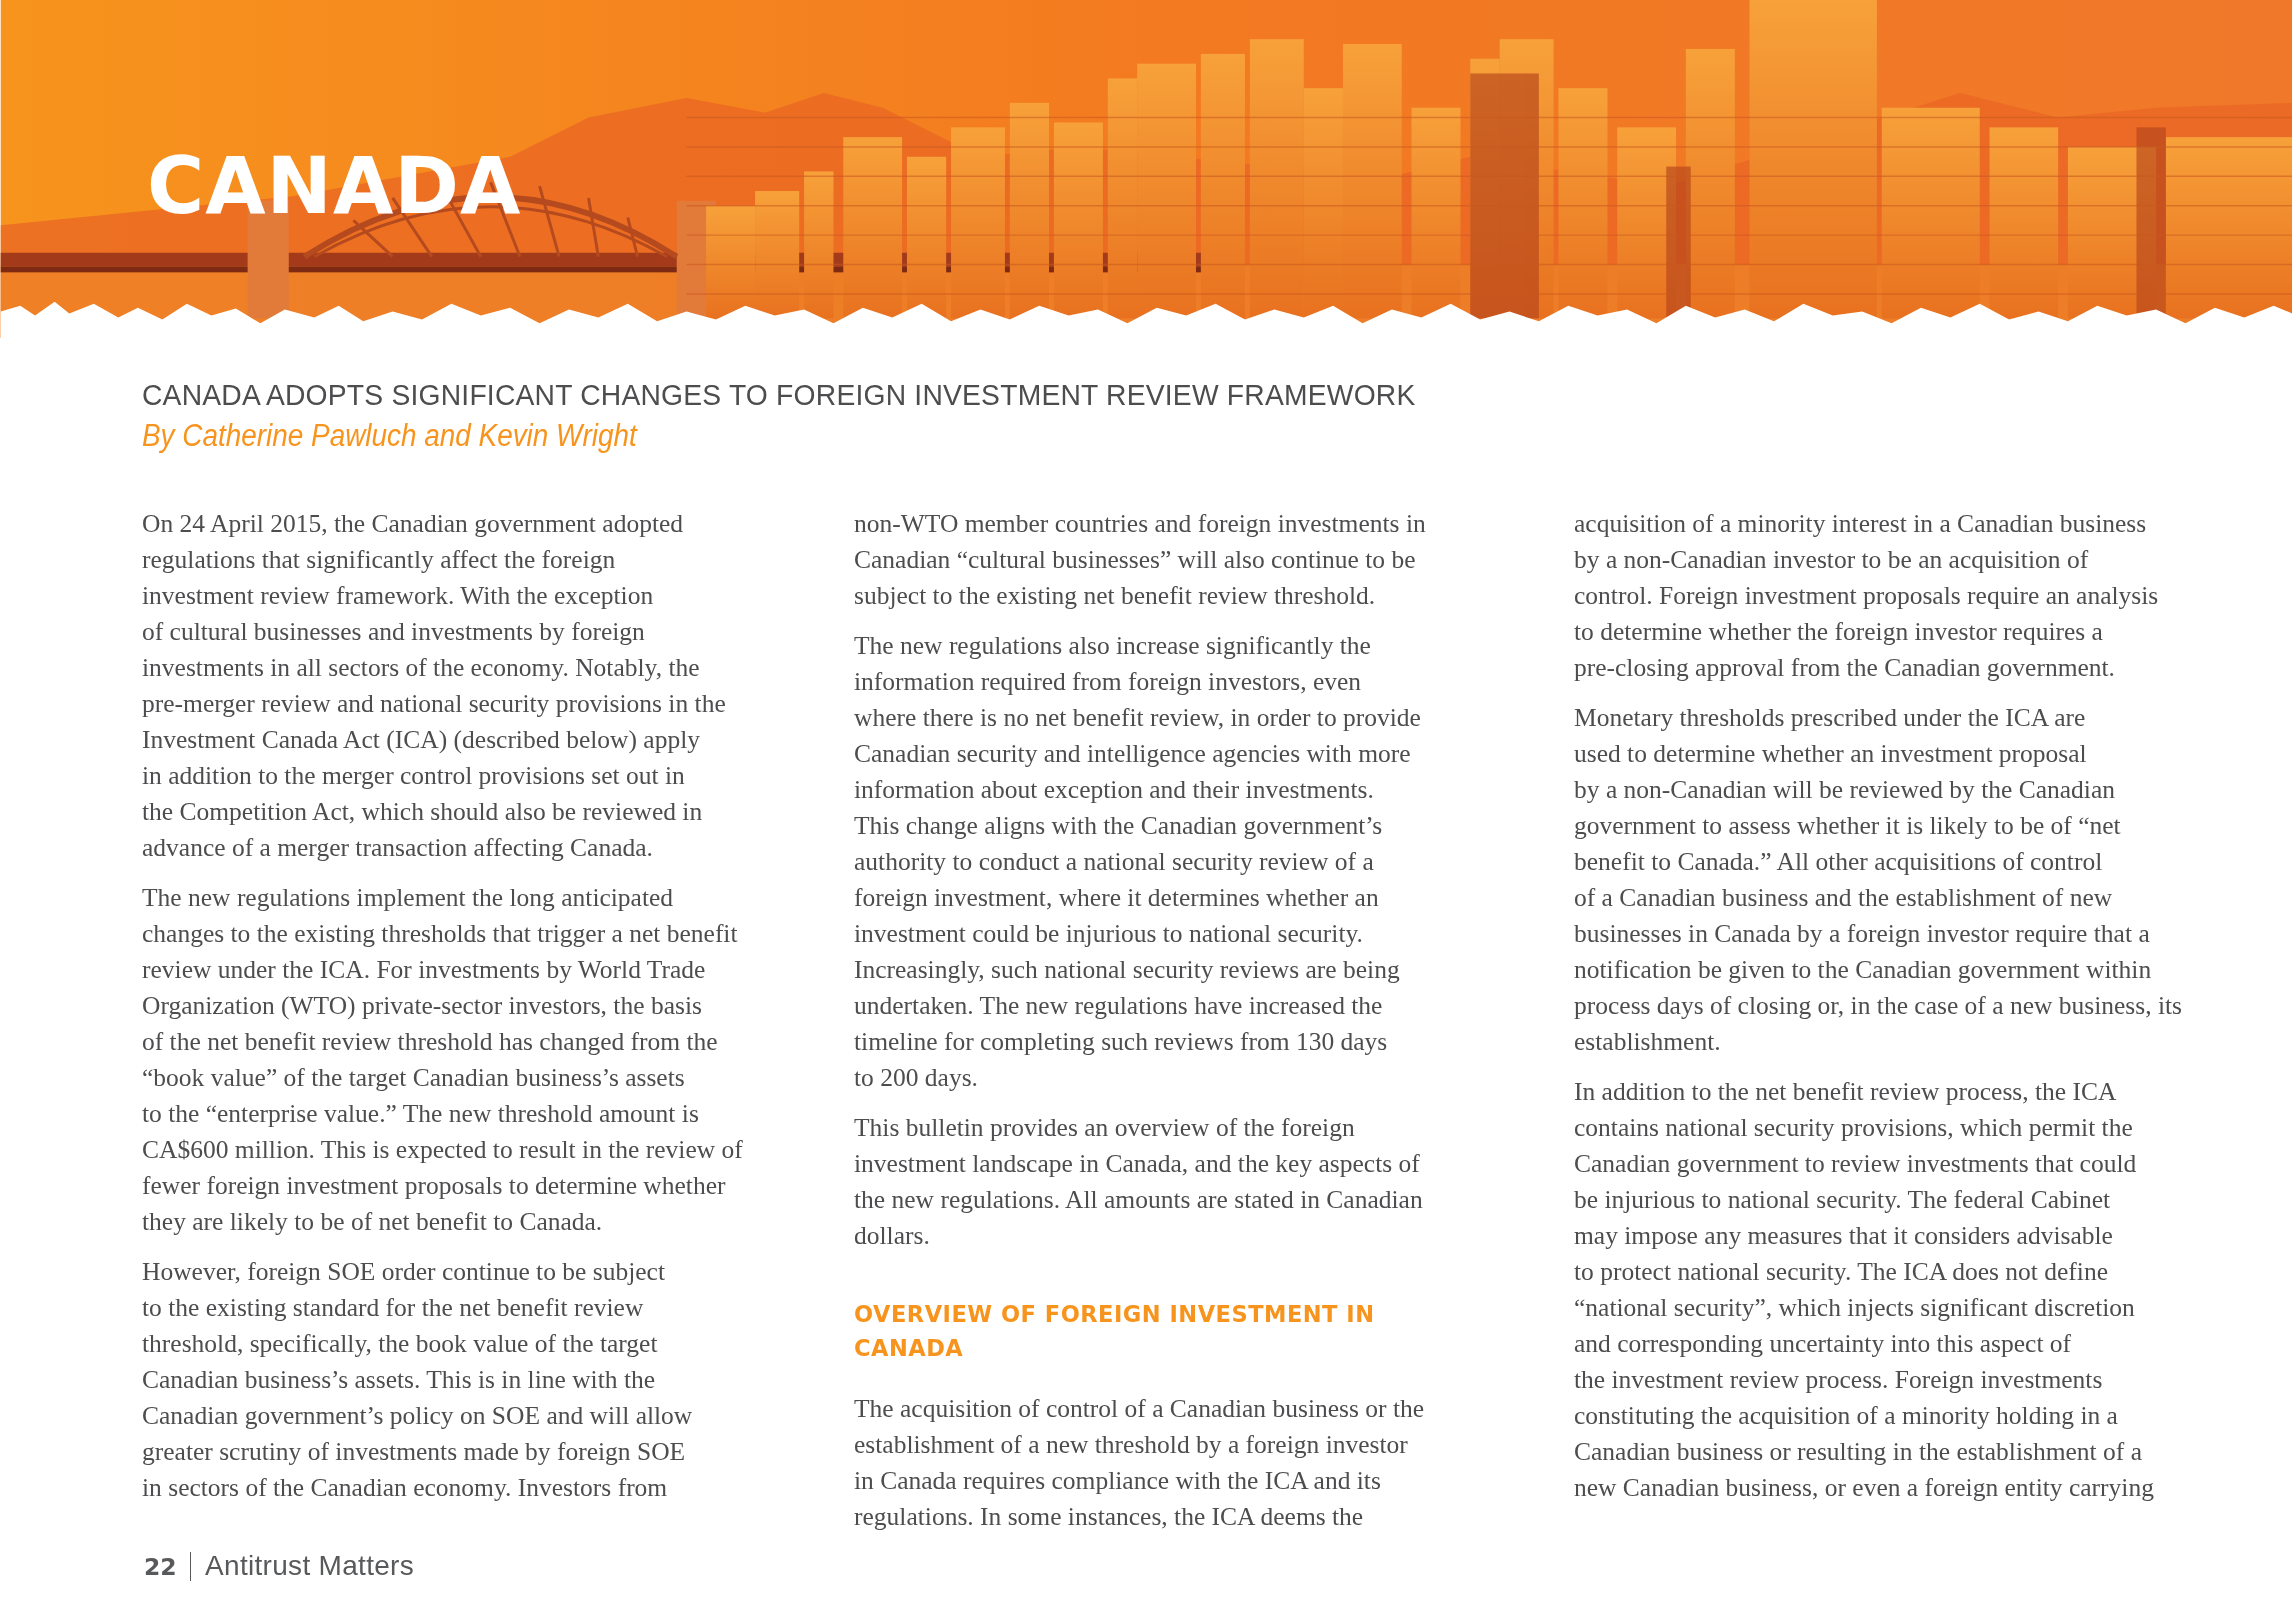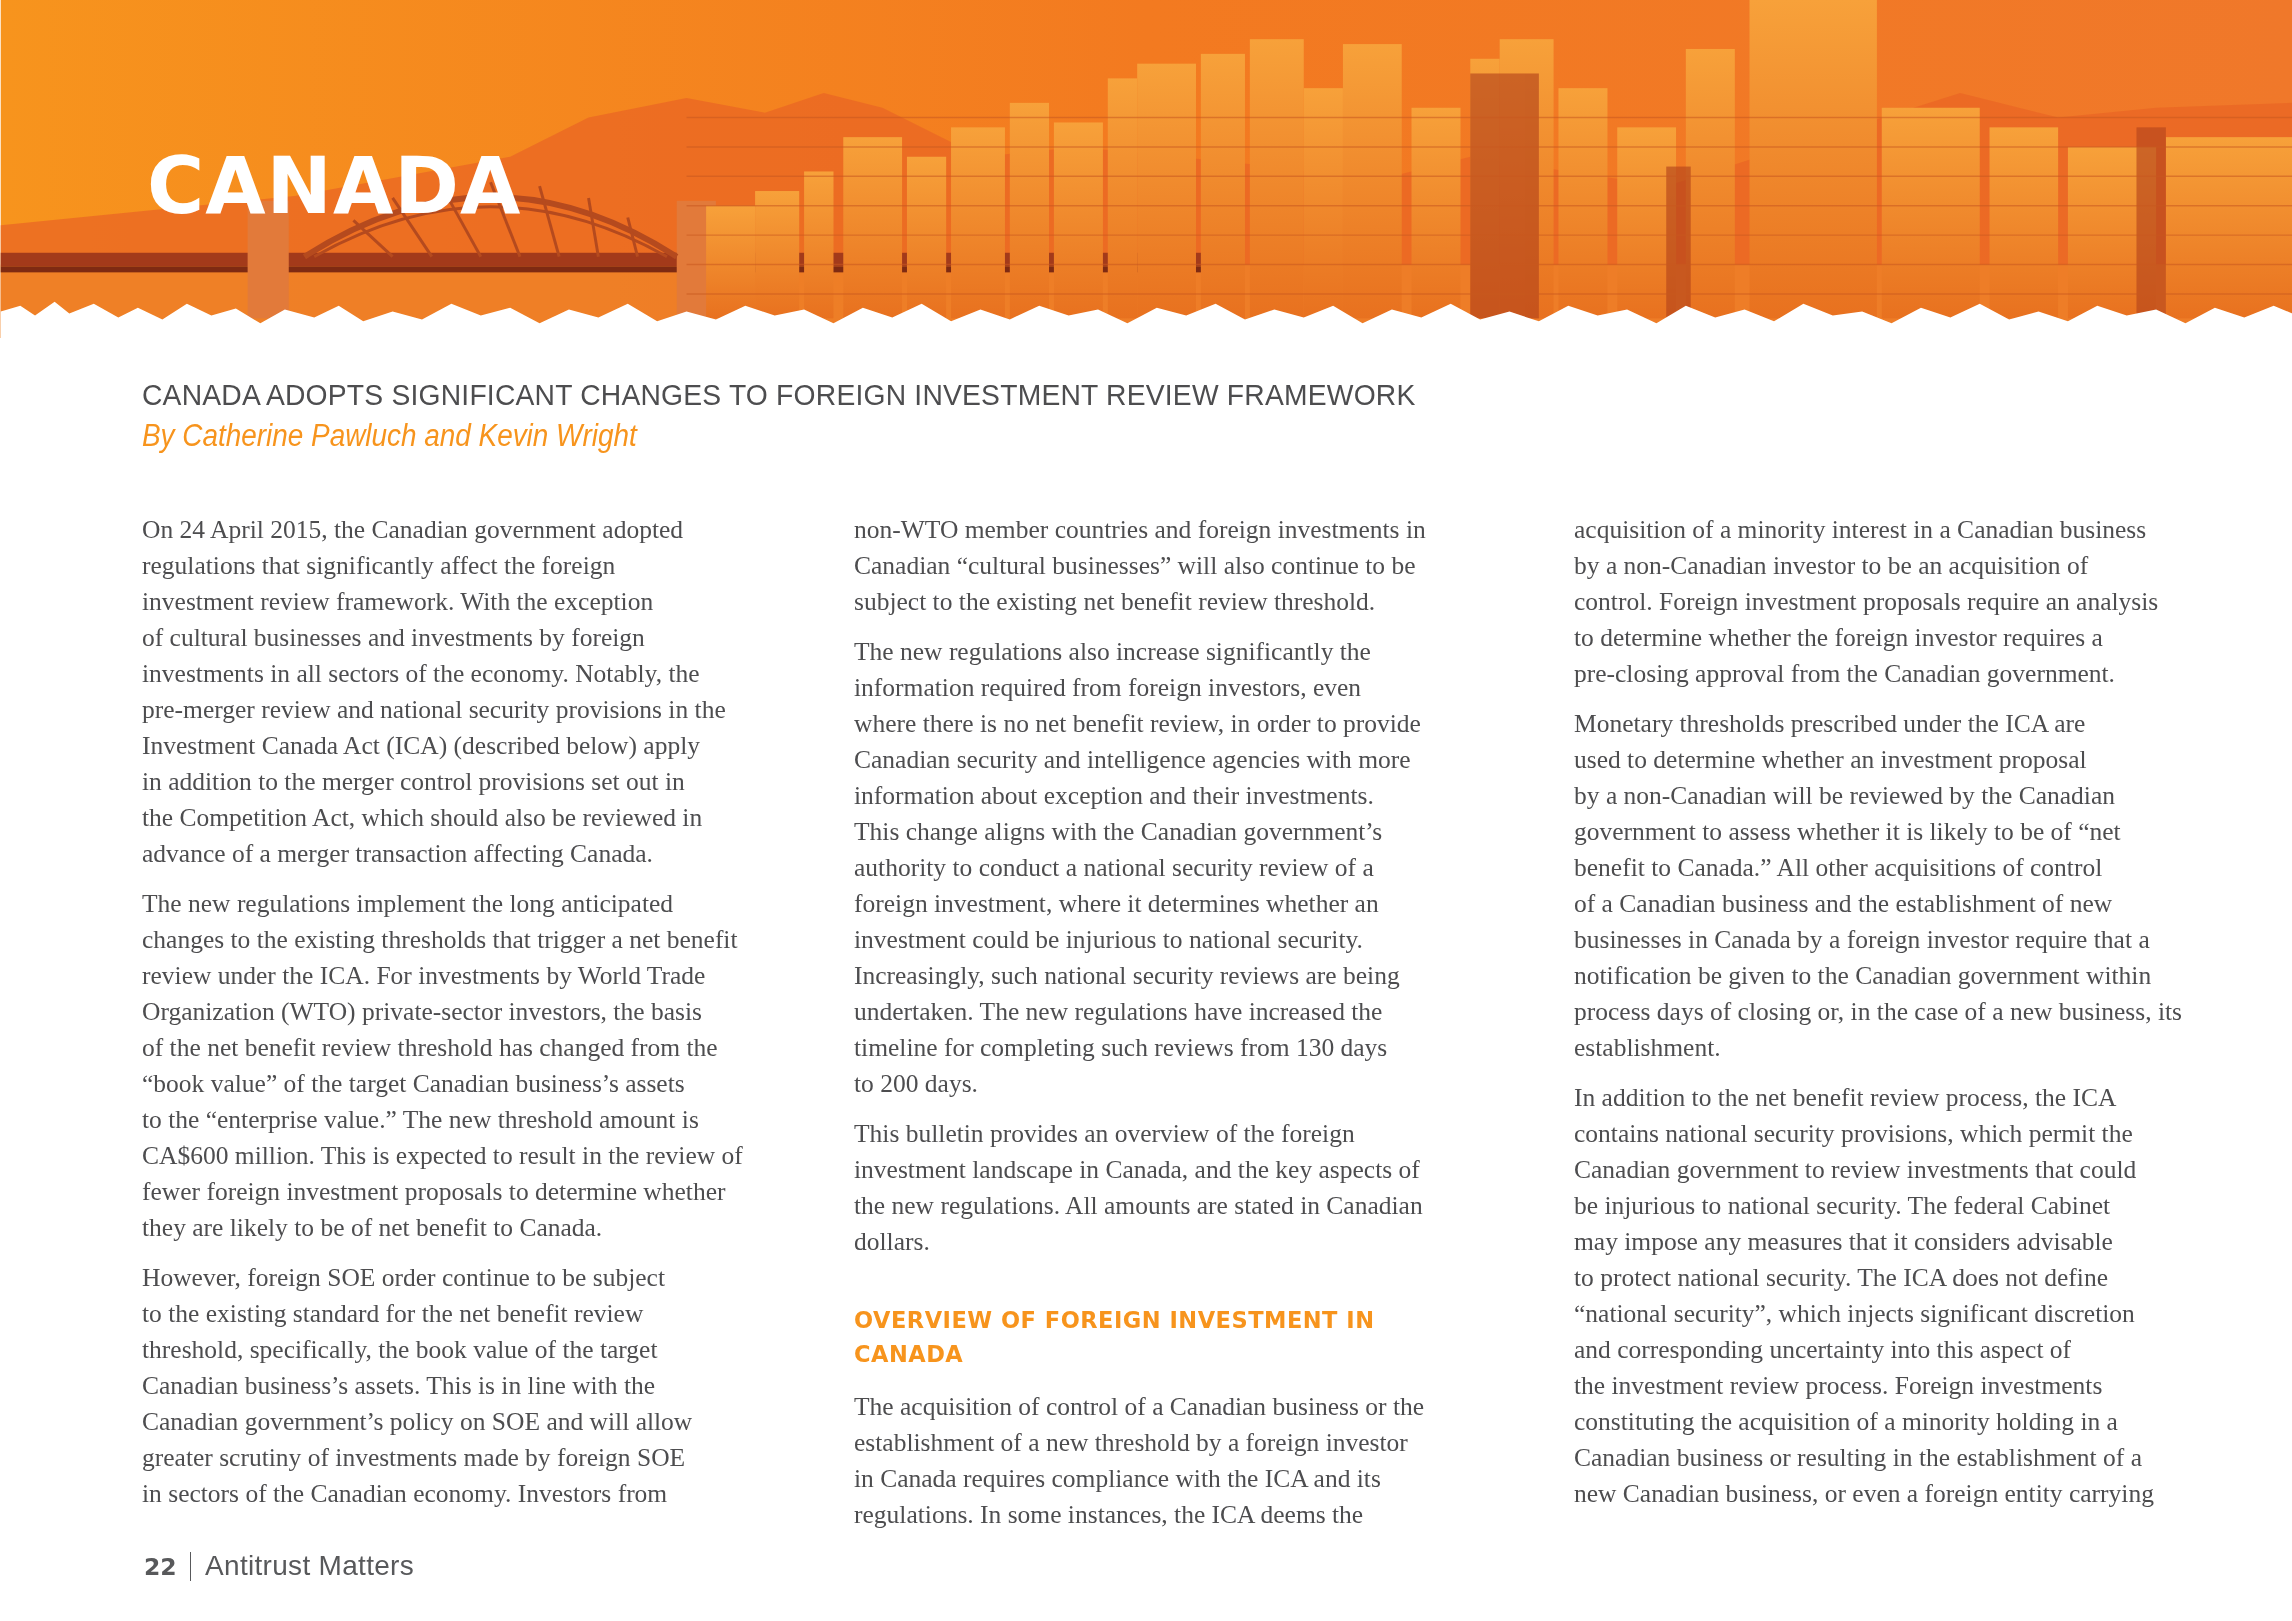--- a/index.html
+++ b/index.html
@@ -10,26 +10,26 @@
     font-family: "DejaVu Sans", sans-serif; font-weight: bold; font-size: 78px; line-height: 98px;
     color: #ffffff; letter-spacing: 1px; }
   .article-title { position: absolute; left: 142px; top: 378px; margin: 0; white-space: nowrap;
     font-family: "Liberation Sans", sans-serif; font-weight: normal; font-size: 29px; line-height: 35px;
     color: #4d4d4f; transform-origin: left top; transform: scaleX(0.975); letter-spacing: 0.2px; }
   .byline { position: absolute; left: 142px; top: 416px; margin: 0; white-space: nowrap;
     font-family: "Liberation Sans", sans-serif; font-style: italic; font-size: 31px; line-height: 39px;
     color: #f7941d; transform-origin: left top; transform: scaleX(0.9); }
   .col { position: absolute; top: 502px; width: 667px;
     font-family: "Liberation Serif", serif; font-size: 25.5px; line-height: 36px; color: #4d4d4f; }
-  .col p { margin: 10px 0 14px 0; font-family: Liberation Serif, serif; }
+  .col p { margin: 4px 0 14px 0; font-family: Liberation Serif, serif; }
   .col .line { display: block; white-space: nowrap; }
   .col1 { left: 142px; }
   .col2 { left: 854px; }
   .col3 { left: 1574px; }
-  .subhead { margin: 43px 0 18px 0; font-family: "DejaVu Sans", sans-serif; font-weight: bold;
+  .subhead { margin: 43px 0 26px 0; font-family: "DejaVu Sans", sans-serif; font-weight: bold;
     font-size: 22.5px; line-height: 34px; color: #f7941d; letter-spacing: 0.5px; }
   .subhead .line { display: block; white-space: nowrap; }
   .footer { position: absolute; left: 144px; top: 1551px; white-space: nowrap;
     font-family: "DejaVu Sans", sans-serif; font-size: 23.5px; line-height: 29px; color: #58595b; }
   .footer .page-num { font-weight: bold; }
   .footer .sep { display: inline-block; width: 1px; height: 29px; background: #58595b; vertical-align: -5.9px; margin: 0 13.7px 0 13.7px; }
   .footer .pub { font-weight: normal; font-family: "Liberation Sans", sans-serif; font-size: 28px; letter-spacing: 0.3px; }
 </style>
 </head>
 <body>

